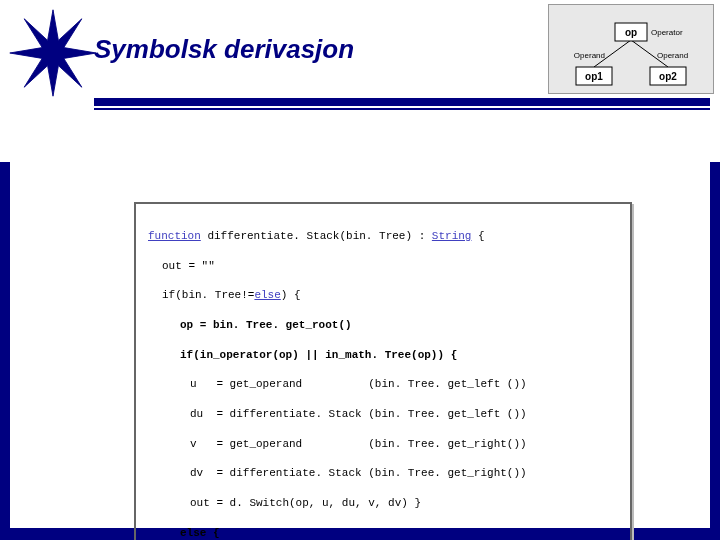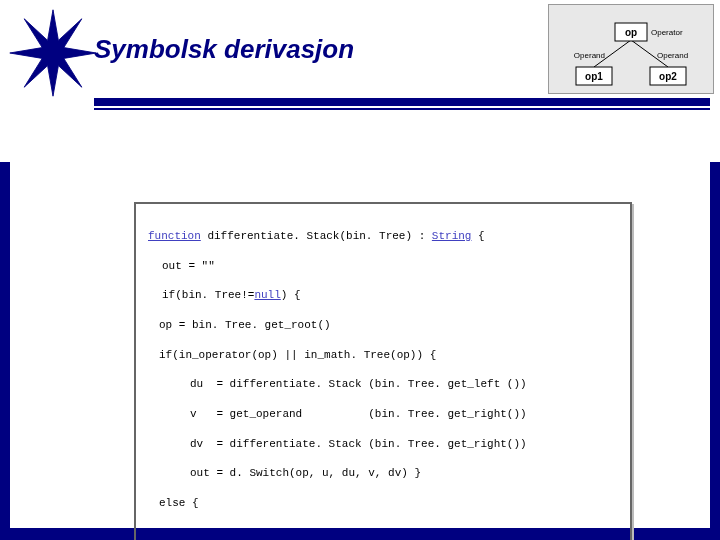--- a/index.html
+++ b/index.html
@@ -115,21 +115,21 @@
     padding: 10px 12px;
     font-family: "Courier New", monospace;
     font-size: 11px;
     line-height: 1.35;
     color: #000;
     white-space: pre;
   }
   .kw { color: #4040c0; text-decoration: underline; }
   .s1 { margin-left: 0; font-family: Liberation Mono, monospace; }
   .s2 { margin-left: 14px; }
-  .s3 { margin-left: 11px; }
+  .s3 { margin-left: 32px; font-weight: bold; }
   .s4 { margin-left: 42px; }
 </style>
 </head>
 <body>
 
 <div class="header">
   <svg class="star" viewBox="0 0 100 100">
     <polygon points="50,2 56,36 82,12 62,44 98,50 62,56 82,88 56,64 50,98 44,64 18,88 38,56 2,50 38,44 18,12 44,36" fill="#000080" stroke="#000080" stroke-width="1"></polygon>
   </svg>
   <div class="title">Symbolsk derivasjon</div>
@@ -150,23 +150,24 @@
       <rect class="node-box" x="101" y="62" width="36" height="18"></rect>
       <text class="node-text" x="119" y="71">op2</text>
     </svg>
   </div>
 </div>
 
 <div class="content-panel">
   <div class="code-box">
 <div class="s1"><span class="kw">function</span><span> differentiate. Stack(bin. Tree) : </span><span class="kw">String</span><span> {</span></div>
 <div class="s2"><span>out = ""</span></div>
-<div class="s2"><span>if(bin. Tree!=</span><span class="kw">null</span><span>) {</span></div>
+<div class="s2"><span>if(bin. Tree!=</span><span class="kw">else</span><span>) {</span></div>
 <div class="s3"><span>op = bin. Tree. get_root()</span></div>
 <div class="s3"><span>if(in_operator(op) || in_math. Tree(op)) {</span></div>
+<div class="s4"><span>u   = get_operand          (bin. Tree. get_left ())</span></div>
 <div class="s4"><span>du  = differentiate. Stack (bin. Tree. get_left ())</span></div>
 <div class="s4"><span>v   = get_operand          (bin. Tree. get_right())</span></div>
 <div class="s4"><span>dv  = differentiate. Stack (bin. Tree. get_right())</span></div>
 <div class="s4"><span>out = d. Switch(op, u, du, v, dv) }</span></div>
 <div class="s3"><span>else {</span></div>
 
 
 
 
   </div>

